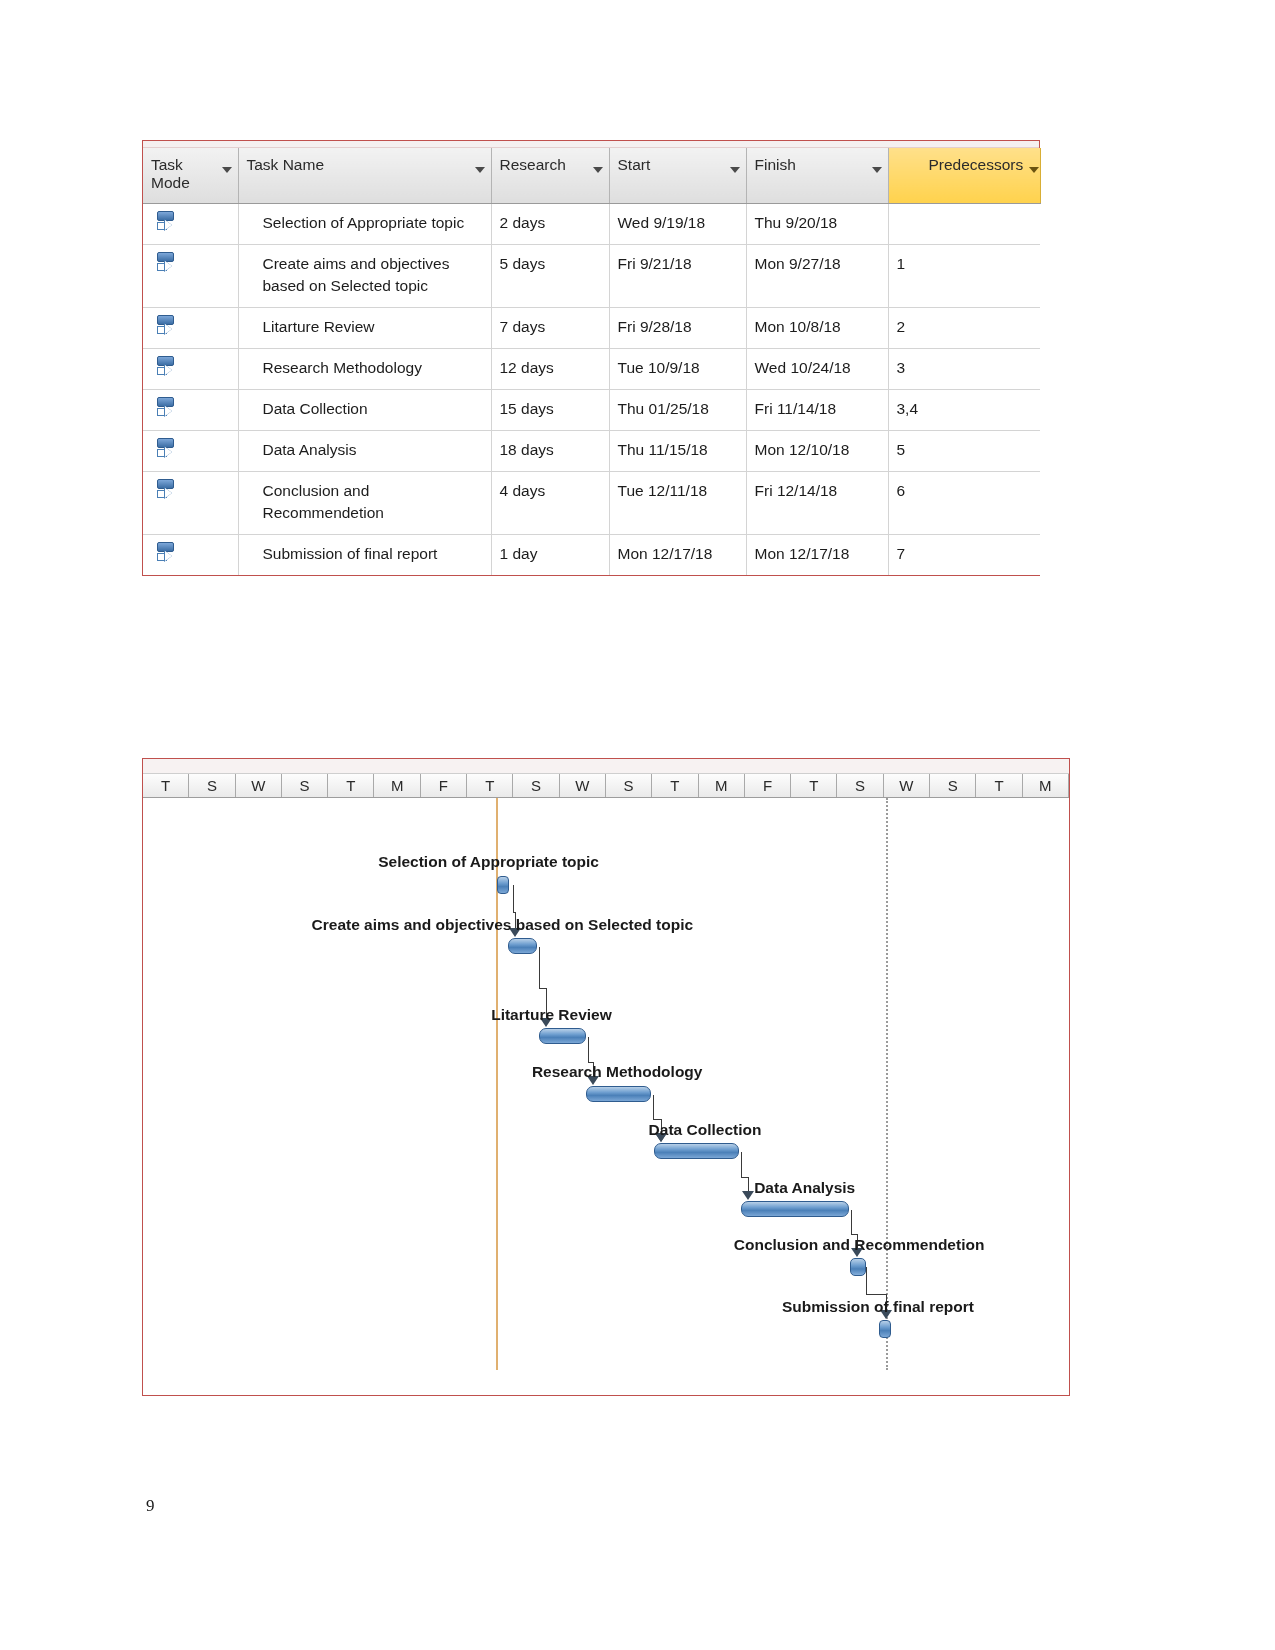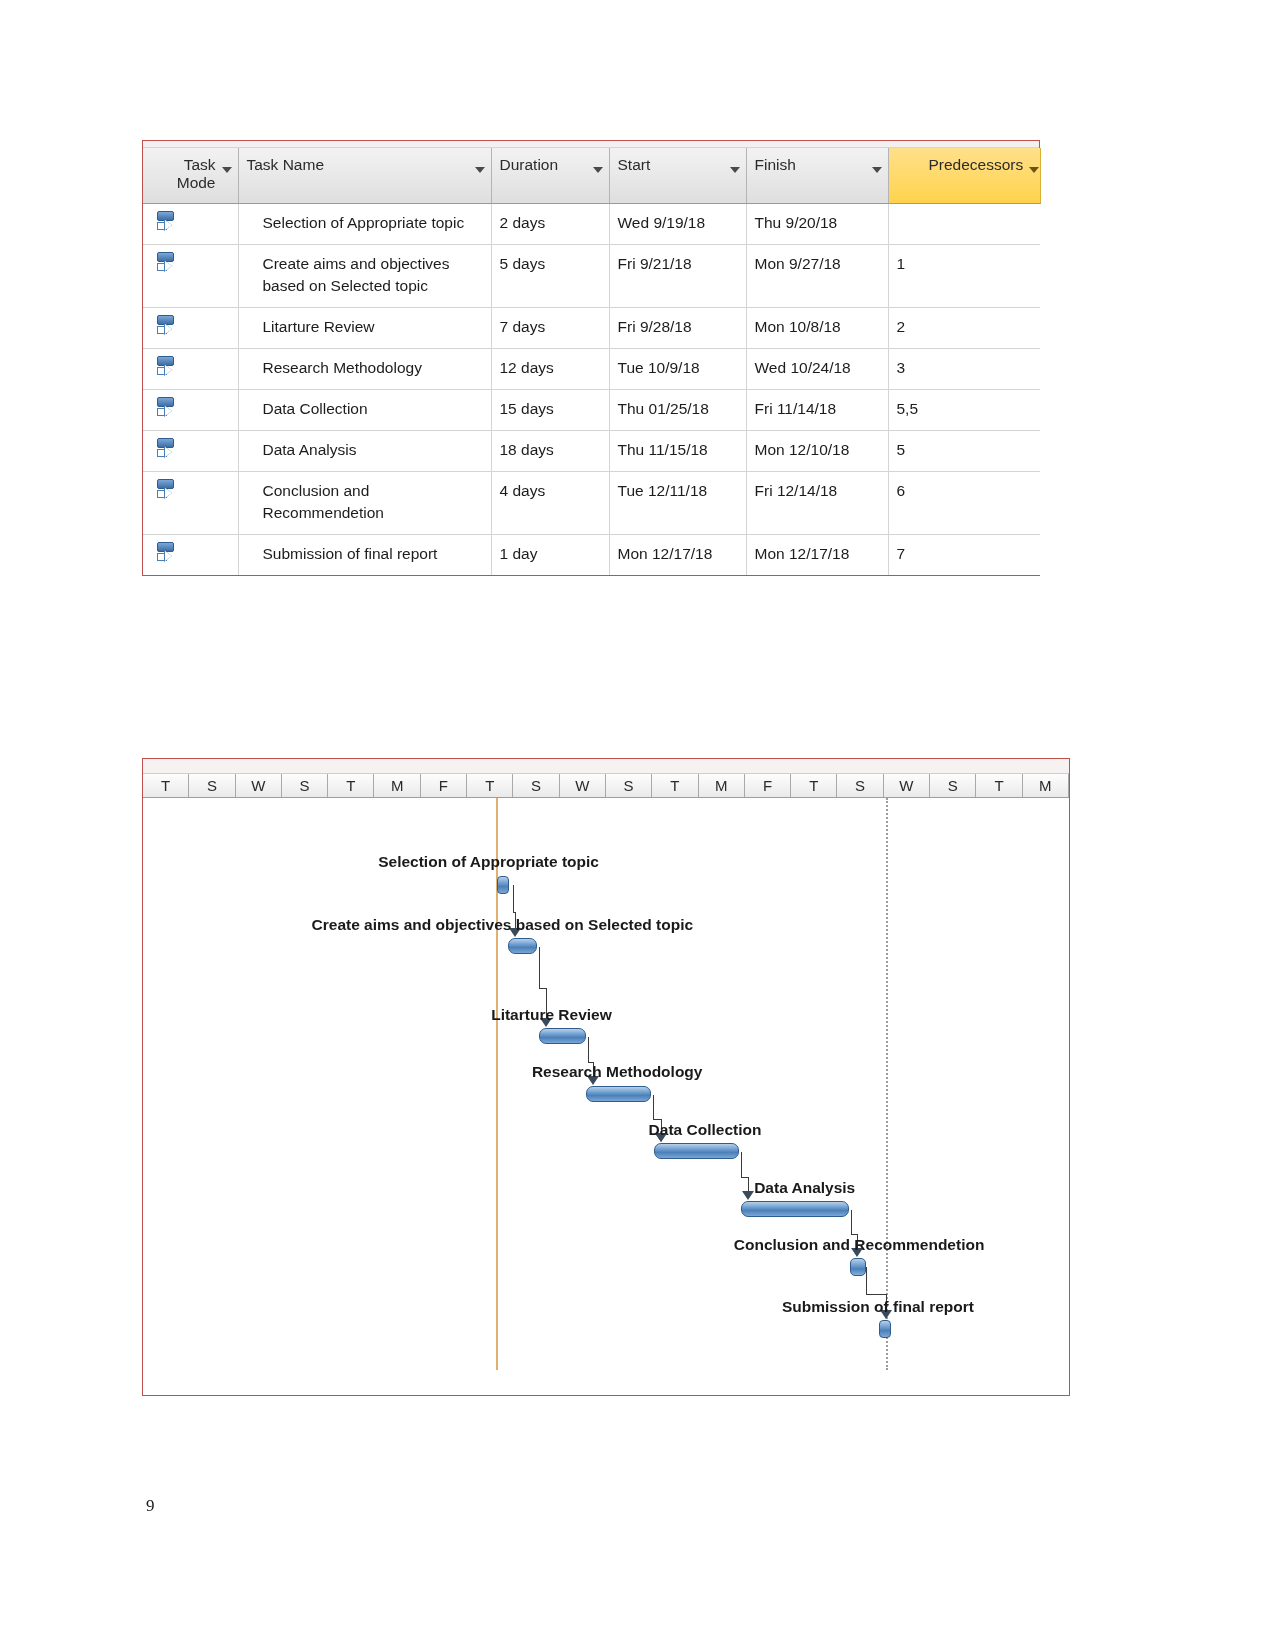--- a/index.html
+++ b/index.html
@@ -42,21 +42,21 @@
   table.tasks col.c-dur    { width: 118px; }
   table.tasks col.c-start  { width: 137px; }
   table.tasks col.c-finish { width: 142px; }
   table.tasks col.c-pred   { width: 152px; }
 
   table.tasks thead th {
     background: linear-gradient(#f2f2f2, #dedede);
     border-right: 1px solid #b4b4b4;
     border-bottom: 1px solid #9a9a9a;
     font-weight: normal;
-    text-align: right;
+    text-align: left;
     vertical-align: top;
     padding: 8px 6px 10px 8px;
     color: #2b2b2b;
     font-size: 15.5px;
     position: relative;
     height: 44px;
     box-sizing: border-box;
   }
   table.tasks thead th.pred-head {
     background: linear-gradient(#ffe08a, #ffd24d);
@@ -263,21 +263,21 @@
           </div>
         </th>
         <th>
           <div class="hdr-row">
             <span class="hdr-label">Task Name</span>
             <span class="filter-arrow"></span>
           </div>
         </th>
         <th>
           <div class="hdr-row">
-            <span class="hdr-label">Duration</span>
+            <span class="hdr-label">Research</span>
             <span class="filter-arrow"></span>
           </div>
         </th>
         <th>
           <div class="hdr-row">
             <span class="hdr-label">Start</span>
             <span class="filter-arrow"></span>
           </div>
         </th>
         <th>
@@ -356,21 +356,21 @@
             <span class="mode-icon">
               <span class="bar-top"></span>
               <span class="arrow-body"></span>
               <span class="arrow-head"></span>
             </span>
           </td>
           <td class="td-name">Data Collection</td>
           <td>15 days</td>
           <td>Thu 01/25/18</td>
           <td>Fri 11/14/18</td>
-          <td>5,5</td>
+          <td>3,4</td>
         </tr>
         <tr>
           <td class="td-mode">
             <span class="mode-icon">
               <span class="bar-top"></span>
               <span class="arrow-body"></span>
               <span class="arrow-head"></span>
             </span>
           </td>
           <td class="td-name">Data Analysis</td>

